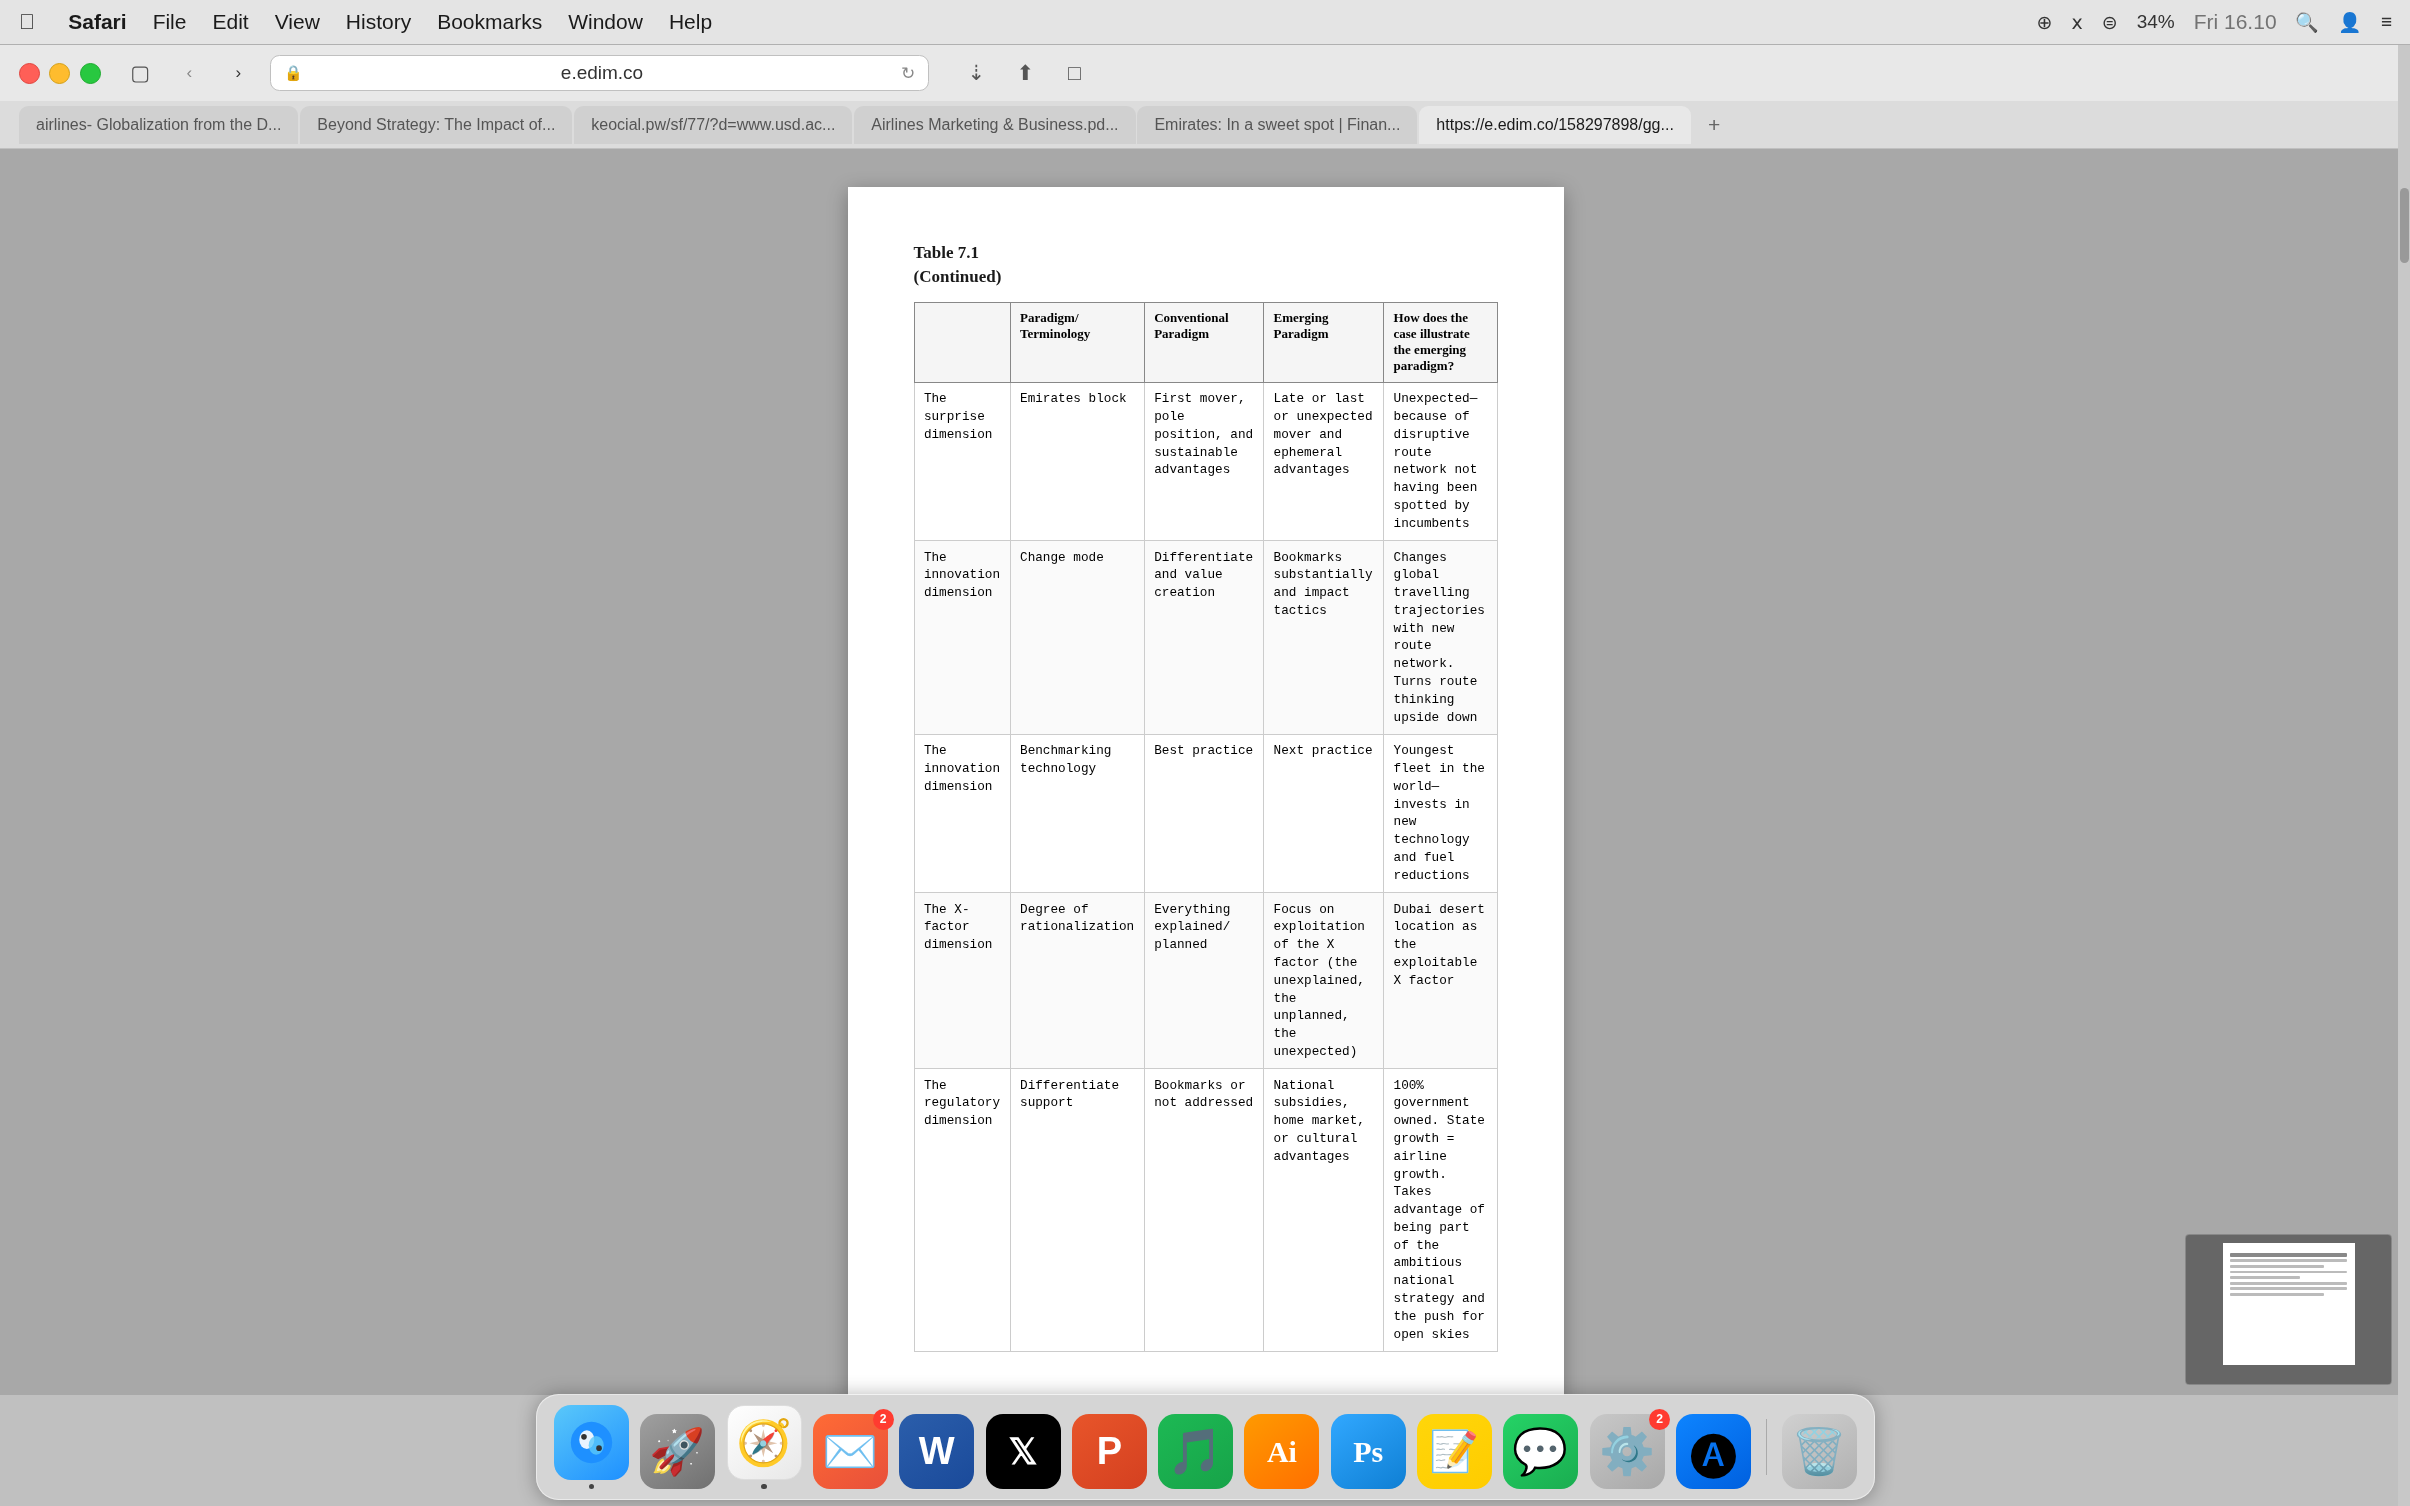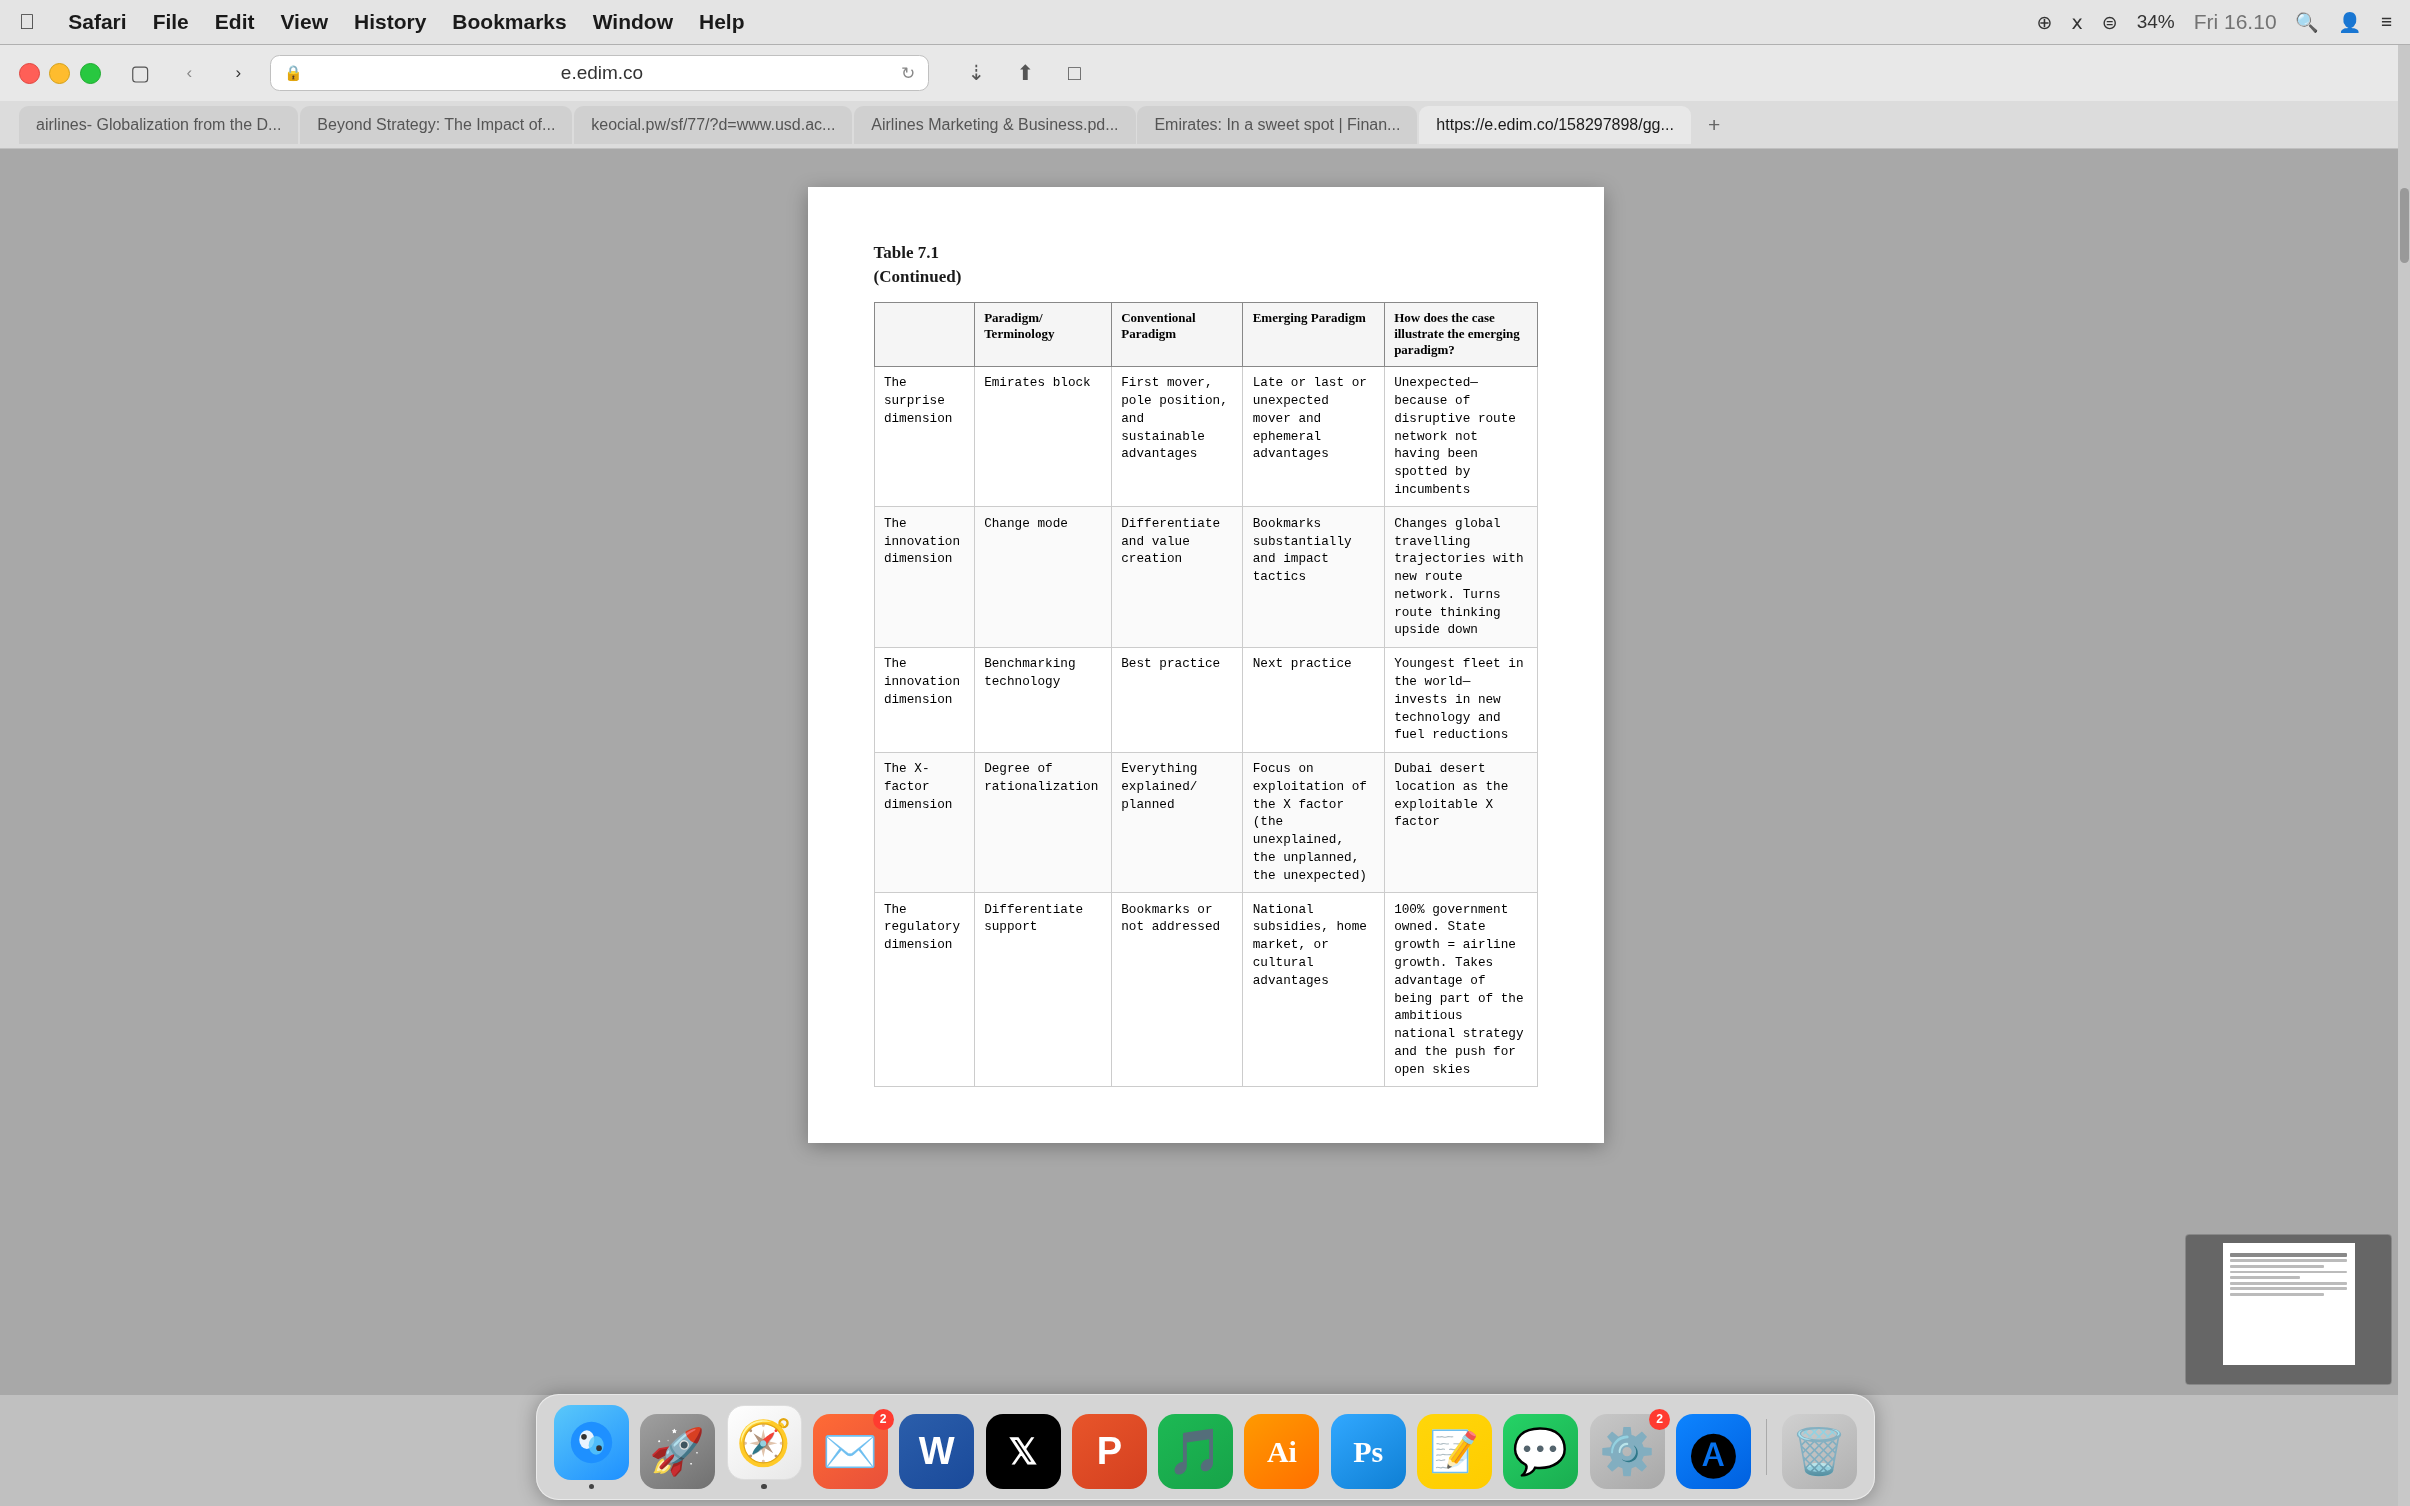--- a/index.html
+++ b/index.html
@@ -35,21 +35,21 @@
 
     .apple-logo {
       font-size: 21px;
       color: #333;
       margin-right: 7.5px;
     }
 
     .menu-item {
       font-size: 21px;
       color: #1a1a1a;
-      font-weight: 700;
+      font-weight: 400;
       cursor: default;
       white-space: nowrap;
     }
 
     .menu-item.bold {
       font-weight: 600;
     }
 
     .menu-bar-right {
       display: flex;
@@ -222,21 +222,21 @@
       background: #a8a8a8;
       display: flex;
       justify-content: center;
       align-items: flex-start;
       padding: 38px 0;
       overflow: hidden;
     }
 
     
     .pdf-page {
-      width: 796px;
+      width: 716px;
       min-height: 847px;
       background: white;
       box-shadow: 0 3.8px 19px rgba(0,0,0,0.3);
       padding: 56px 66px;
       position: relative;
     }
 
     
     .scrollbar {
       position: absolute;

